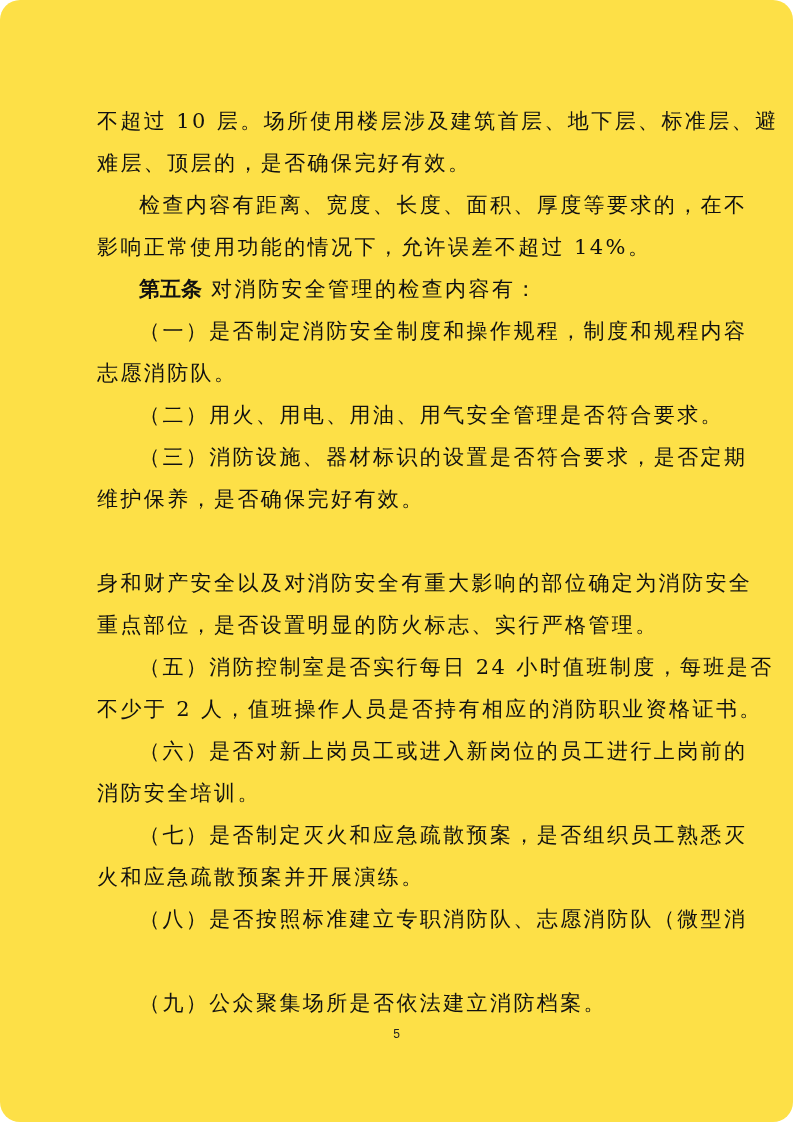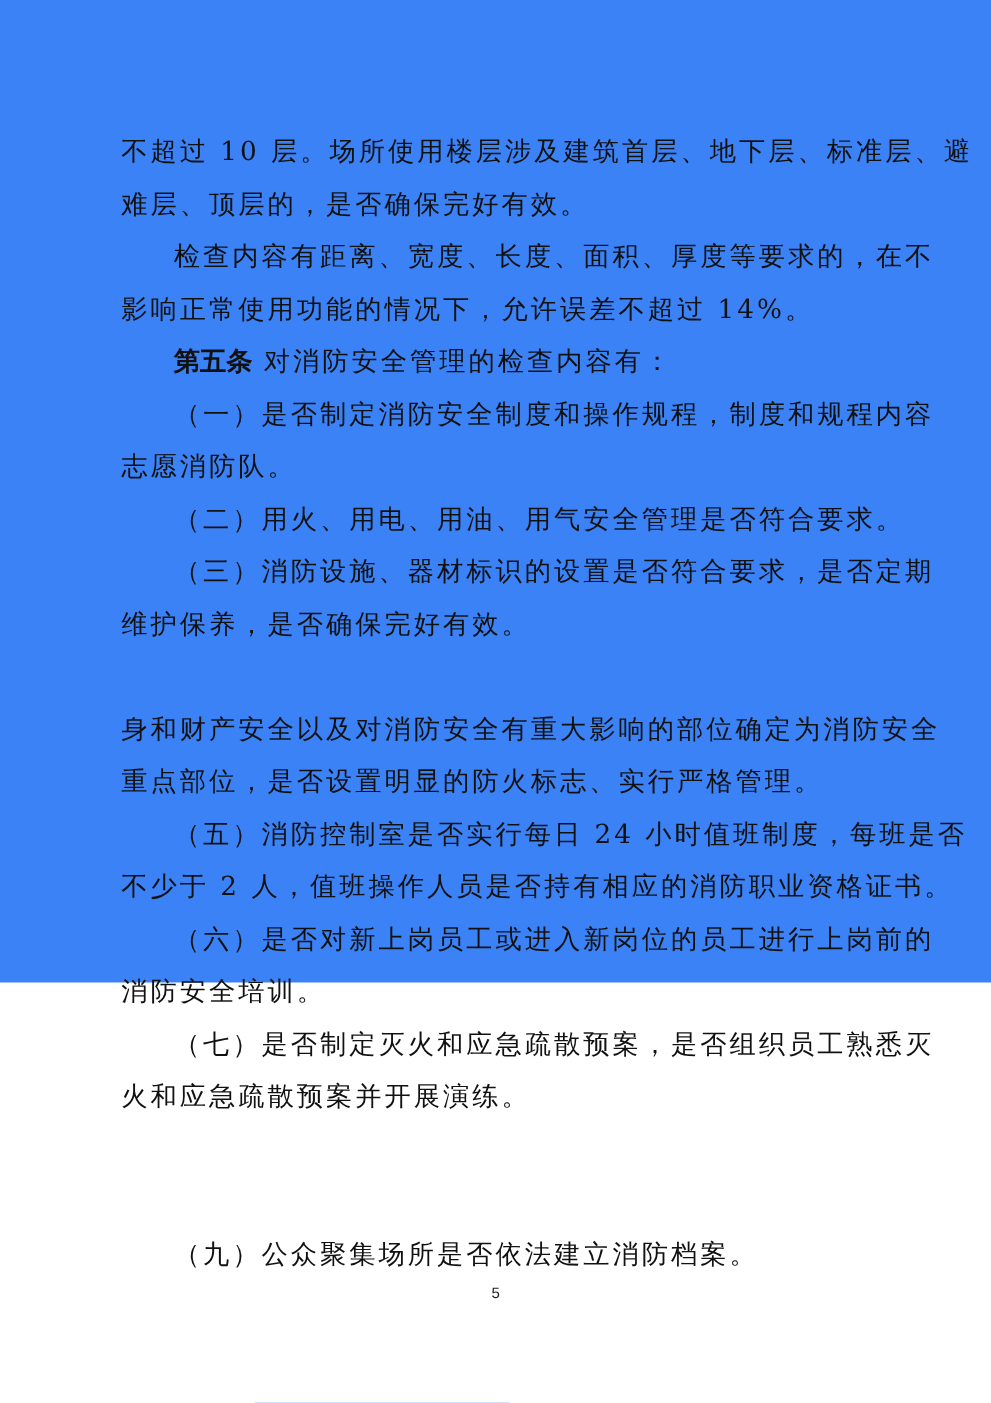--- a/index.html
+++ b/index.html
@@ -1,17 +1,17 @@
 <!DOCTYPE html>
 <html><head>
   <meta charset="utf-8">
   <style>
     html, body { margin: 0; padding: 0; background: #ffffff; }
     body { width: 793px; height: 1122px; position: relative; overflow: hidden; font-family: "DejaVu Serif", "Liberation Serif", serif; color: #111111; }
-    .page { position: absolute; left: 0; top: 0; width: 793px; height: 786px; background: #3b82f6; }
+    .page { position: absolute; left: 0; top: 0; width: 793px; height: 1122px; background: #fde047; border-radius: 20px; }
     .line { position: absolute; left: 97px; width: 602px; font-size: 21px; line-height: 30px; white-space: nowrap; letter-spacing: 2.4px; text-align: justify; }
     .indent { left: 139px; width: 560px; }
     .bold { font-family: Liberation Mono, monospace; font-weight: bold; letter-spacing: 0px; }
     .pagenum { position: absolute; left: 0; width: 793px; top: 1027px; text-align: center; font-size: 12px; font-family: "Liberation Sans", sans-serif; color: #222; }
   </style>
 </head>
 <body>
 
 <div class="page">
   <div class="line" style="top:106px">不超过 10 层。场所使用楼层涉及建筑首层、地下层、标准层、避</div>
@@ -27,16 +27,17 @@
   <div class="line indent" style="top:442px">（三）消防设施、器材标识的设置是否符合要求，是否定期</div>
   <div class="line" style="top:484px">维护保养，是否确保完好有效。</div>
   <div class="line" style="top:568px">身和财产安全以及对消防安全有重大影响的部位确定为消防安全</div>
   <div class="line" style="top:610px">重点部位，是否设置明显的防火标志、实行严格管理。</div>
   <div class="line indent" style="top:652px">（五）消防控制室是否实行每日 24 小时值班制度，每班是否</div>
   <div class="line" style="top:694px">不少于 2 人，值班操作人员是否持有相应的消防职业资格证书。</div>
   <div class="line indent" style="top:736px">（六）是否对新上岗员工或进入新岗位的员工进行上岗前的</div>
   <div class="line indent" style="top:820px">（七）是否制定灭火和应急疏散预案，是否组织员工熟悉灭</div>
   <div class="line" style="top:778px">消防安全培训。</div>
   <div class="line" style="top:862px">火和应急疏散预案并开展演练。</div>
+  <div class="line indent" style="top:904px">（八）是否按照标准建立专职消防队、志愿消防队（微型消</div>
   <div class="line indent" style="top:988px">（九）公众聚集场所是否依法建立消防档案。</div>
 
   <div class="pagenum" style="top:1027px">5</div>
 </div>
 
 </body></html>

